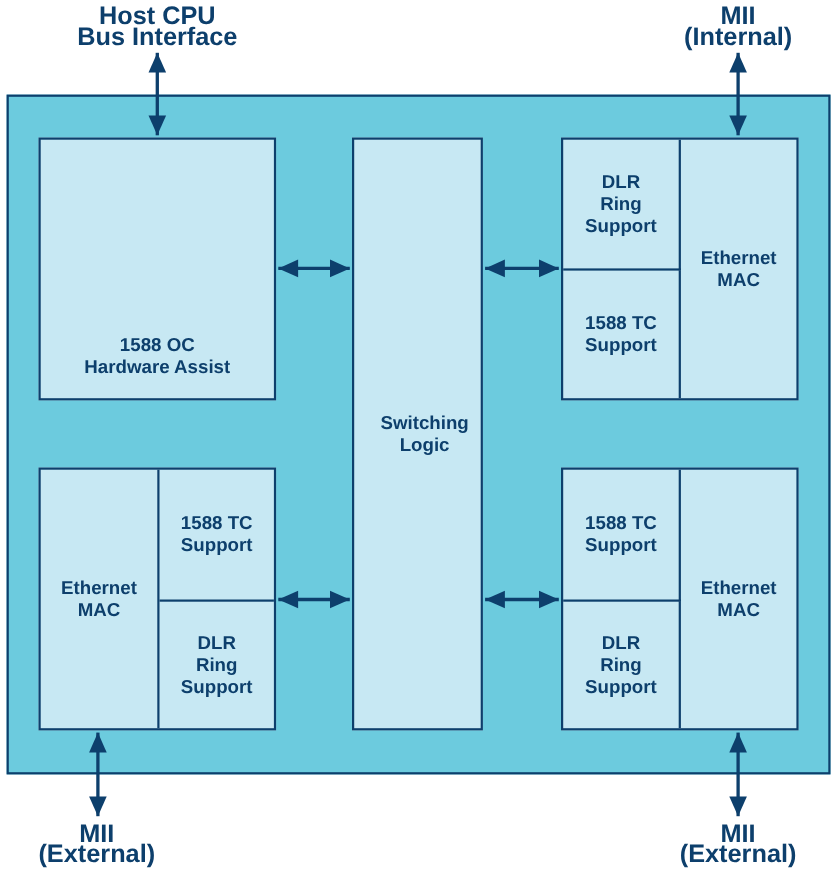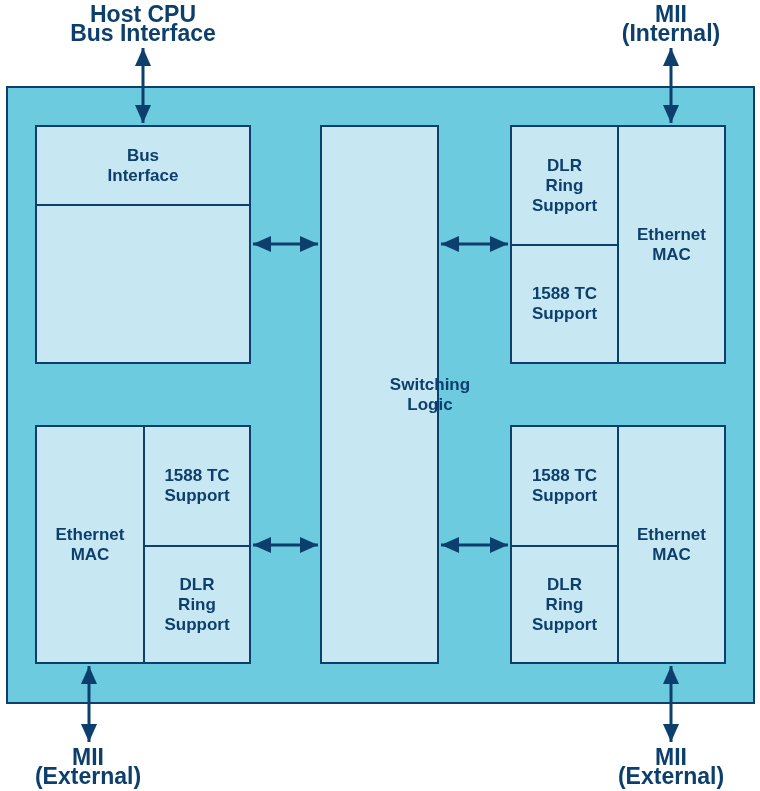--- a/index.html
+++ b/index.html
@@ -22,26 +22,26 @@
 <div class="ext" style="left:571px; top:5px;">MII
 (Internal)</div>
 <div class="ext" style="left:-12px; top:748px;">MII
 (External)</div>
 <div class="ext" style="left:571px; top:748px;">MII
 (External)</div>
 
 <div class="outer"></div>
 
 <div class="blk" style="left:35px; top:125px; width:216px; height:239px;">
-  <div class="cell" style="left:0; top:0; width:212px; height:79px; border-bottom:2px solid #0d3f6c;">Bus
-Interface</div>
+  <div class="cell" style="left:0; top:158px; width:212px; height:77px;">1588 OC
+Hardware Assist</div>
 </div>
 
 <div class="blk" style="left:320px; top:125px; width:119px; height:539px;">
-  <div class="cell" style="left:0; top:0; width:128px; height:535px;margin-left:44px;">Switching
+  <div class="cell" style="left:0; top:0; width:128px; height:535px;">Switching
 Logic</div>
 </div>
 
 <div class="blk" style="left:510px; top:125px; width:216px; height:239px;">
   <div class="cell" style="left:0; top:0; width:107px; height:119px; border-bottom:2px solid #0d3f6c; border-right:2px solid #0d3f6c;">DLR
 Ring
 Support</div>
   <div class="cell" style="left:0; top:119px; width:107px; height:116px; border-right:2px solid #0d3f6c;">1588 TC
 Support</div>
   <div class="cell" style="left:107px; top:0; width:105px; height:235px;">Ethernet

